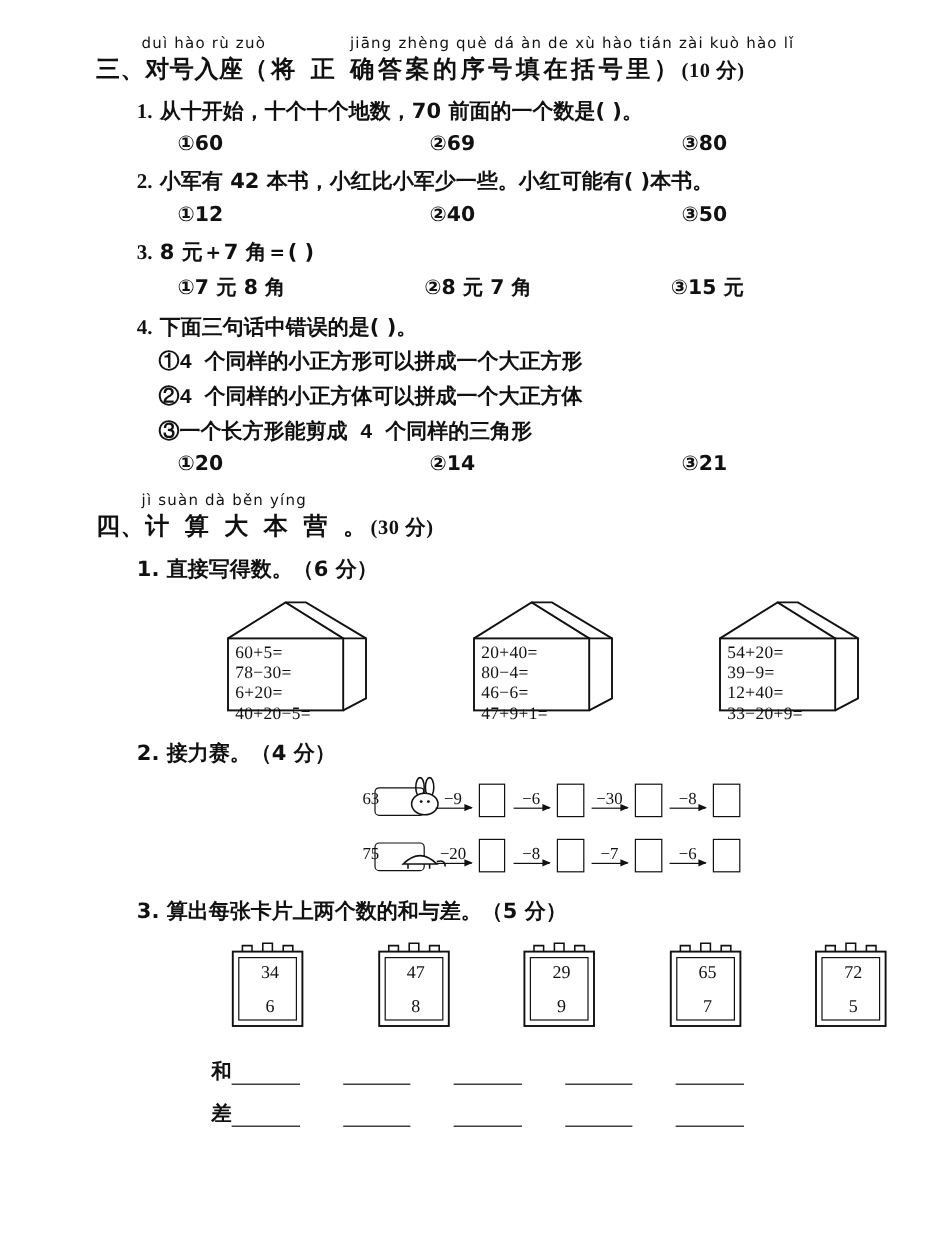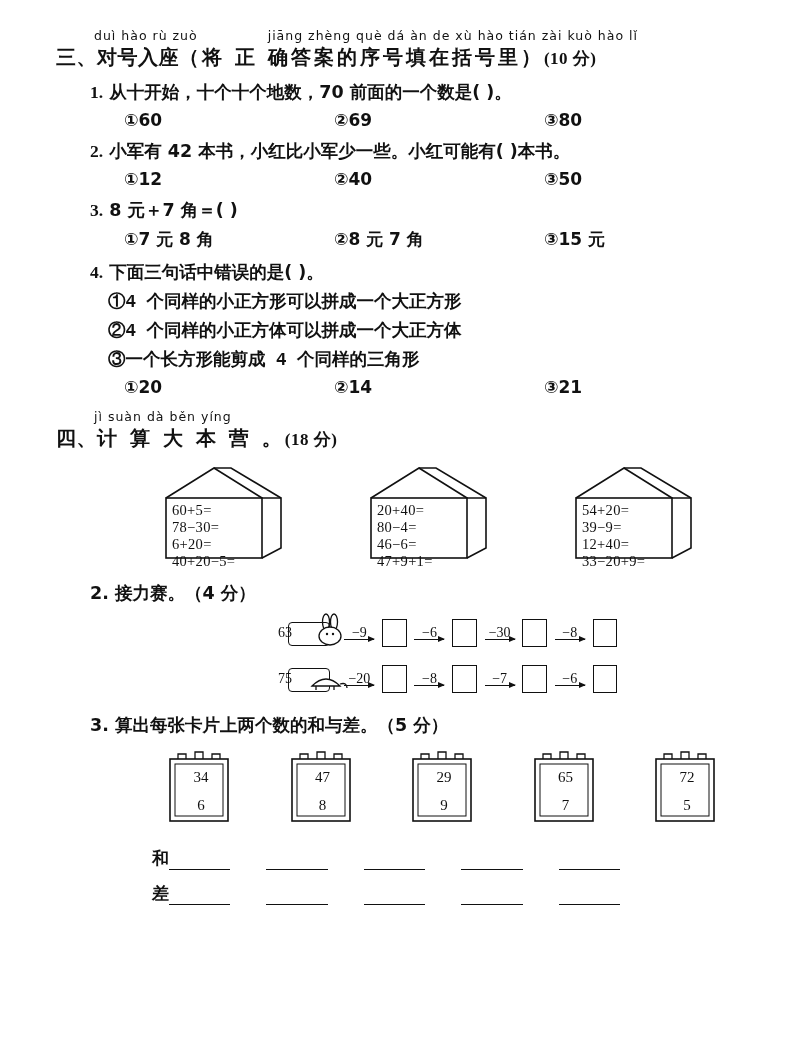--- a/index.html
+++ b/index.html
@@ -7,21 +7,21 @@
     width:790px;height:1045px;
     background:#ffffff;
     font-family:"Liberation Serif", serif;
     color:#111;
     position:relative;
     overflow:hidden;
   }
   .page{
     position:absolute;
     left:0;top:0;width:666px;height:1045px;
-    padding:28px 46px 0 56px;
+    padding:28px 46px 0 80px;
     box-sizing:border-box;
   }
   
   .pinyin-row{
     font-family:"DejaVu Sans", sans-serif;
     font-size:12.5px;
     letter-spacing:1px;
     color:#111;
     margin-left:38px;
     margin-bottom:1px;
@@ -228,23 +228,27 @@
   <div class="sub">③一个长方形能剪成 4 个同样的三角形</div>
 
   <div class="opts">
     <span class="o">①20</span>
     <span class="o">②14</span>
     <span class="o">③21</span>
   </div>
 
   <div class="pinyin-row" style="margin-top:12px;">jì suàn dà běn yíng</div>
   <div class="sec-head">
-    <span class="num">四、</span><span class="sp">计 算 大 本 营 。</span><span class="score">(18 分)</span>
-  </div>
-
+    <span class="num">四、</span><span class="sp">计 算 大 本 营 。</span><span class="score">(30 分)</span>
+  </div>
+
+  <div class="q4">
+    <span class="qn">1.</span>
+    <span>直接写得数。（6 分）</span>
+  </div>
 
   <div class="houses">
     <div class="house">
       <svg width="150" height="105">
         <polyline points="10,36 58,6 106,36" fill="none" stroke="#111" stroke-width="1.6"></polyline>
         <polyline points="58,6 75,6 125,36" fill="none" stroke="#111" stroke-width="1.6"></polyline>
         <rect x="10" y="36" width="96" height="60" fill="none" stroke="#111" stroke-width="1.6"></rect>
         <polyline points="106,36 125,36 125,86 106,96" fill="none" stroke="#111" stroke-width="1.6"></polyline>
       </svg>
       <div class="lines">

